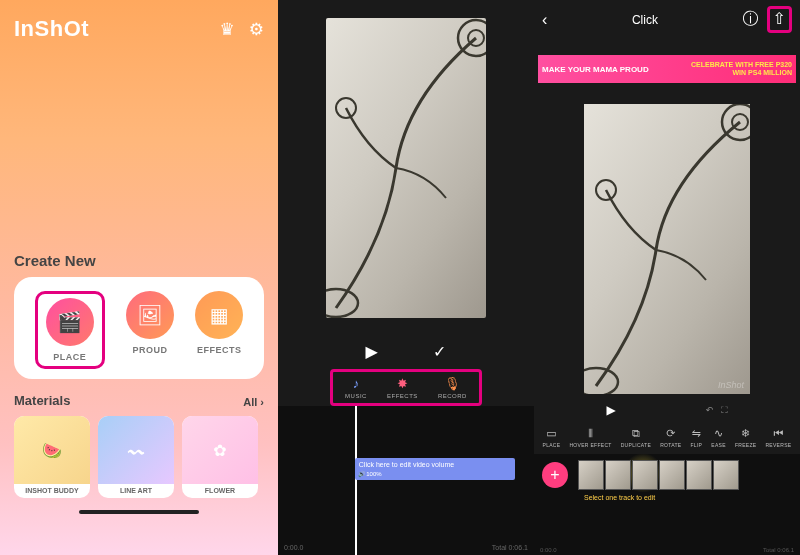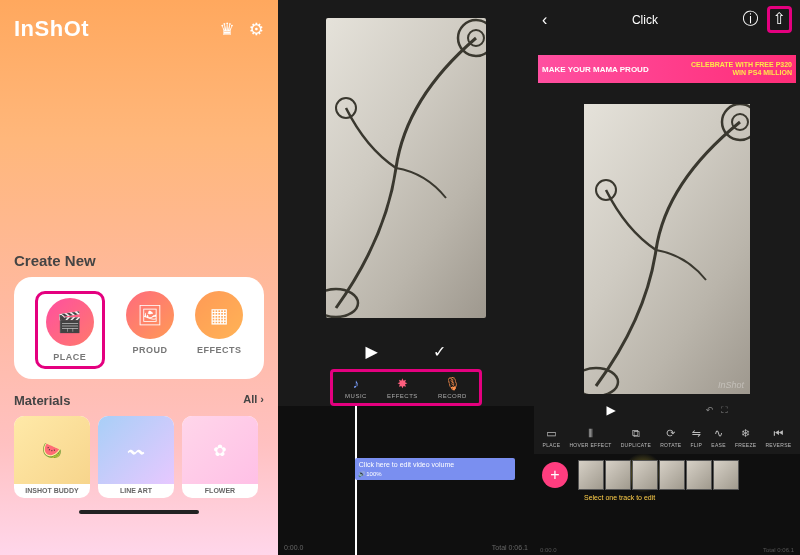--- a/index.html
+++ b/index.html
@@ -24,21 +24,21 @@
   .top-ics span{font-size:17px;color:#fff;}
   .sect-title{font-size:15px;font-weight:700;color:#444;margin-top:210px;}
   .create-card{background:#fff;border-radius:18px;margin-top:8px;padding:14px 10px 10px;display:flex;justify-content:space-around;text-align:center;}
   .cn{display:flex;flex-direction:column;align-items:center;gap:6px;}
   .cbub{width:48px;height:48px;border-radius:50%;display:flex;align-items:center;justify-content:center;color:#fff;font-size:20px;}
   .cbub.video{background:linear-gradient(135deg,#ff4fa0,#ff7a6b);}
   .cbub.photo{background:linear-gradient(135deg,#ff6a7d,#ff9a56);}
   .cbub.collage{background:linear-gradient(135deg,#ff9a56,#ffb356);}
   .cn label{font-size:9px;font-weight:700;color:#777;letter-spacing:.5px;}
   .hl-video{border:3px solid var(--magenta);border-radius:10px;padding:4px 8px;}
-  .mat-head{display:flex;justify-content:space-between;align-items:flex-start;margin-top:14px;}
+  .mat-head{display:flex;justify-content:space-between;align-items:flex-end;margin-top:14px;}
   .mat-head .title{font-size:13px;font-weight:700;color:#444;}
   .mat-head .all{font-size:11px;font-weight:700;color:#444;}
   .mats{display:flex;gap:8px;margin-top:8px;flex:0 0 auto;}
   .mcard{flex:0 0 76px;height:82px;border-radius:10px;background:#fff;display:flex;flex-direction:column;overflow:hidden;}
   .mthumb{flex:1;display:flex;align-items:center;justify-content:center;}
   .mcap{font-size:7px;font-weight:700;color:#666;text-align:center;padding:3px 0 4px;}
   .m1{background:linear-gradient(135deg,#ffe9a8,#f7d58c);}
   .m2{background:linear-gradient(135deg,#a8cff7,#e7c8ff);}
   .m3{background:linear-gradient(135deg,#ffd6ea,#ffc0e6);}
   .home-bar{width:120px;height:4px;background:#222;border-radius:3px;margin:12px auto 6px;}

